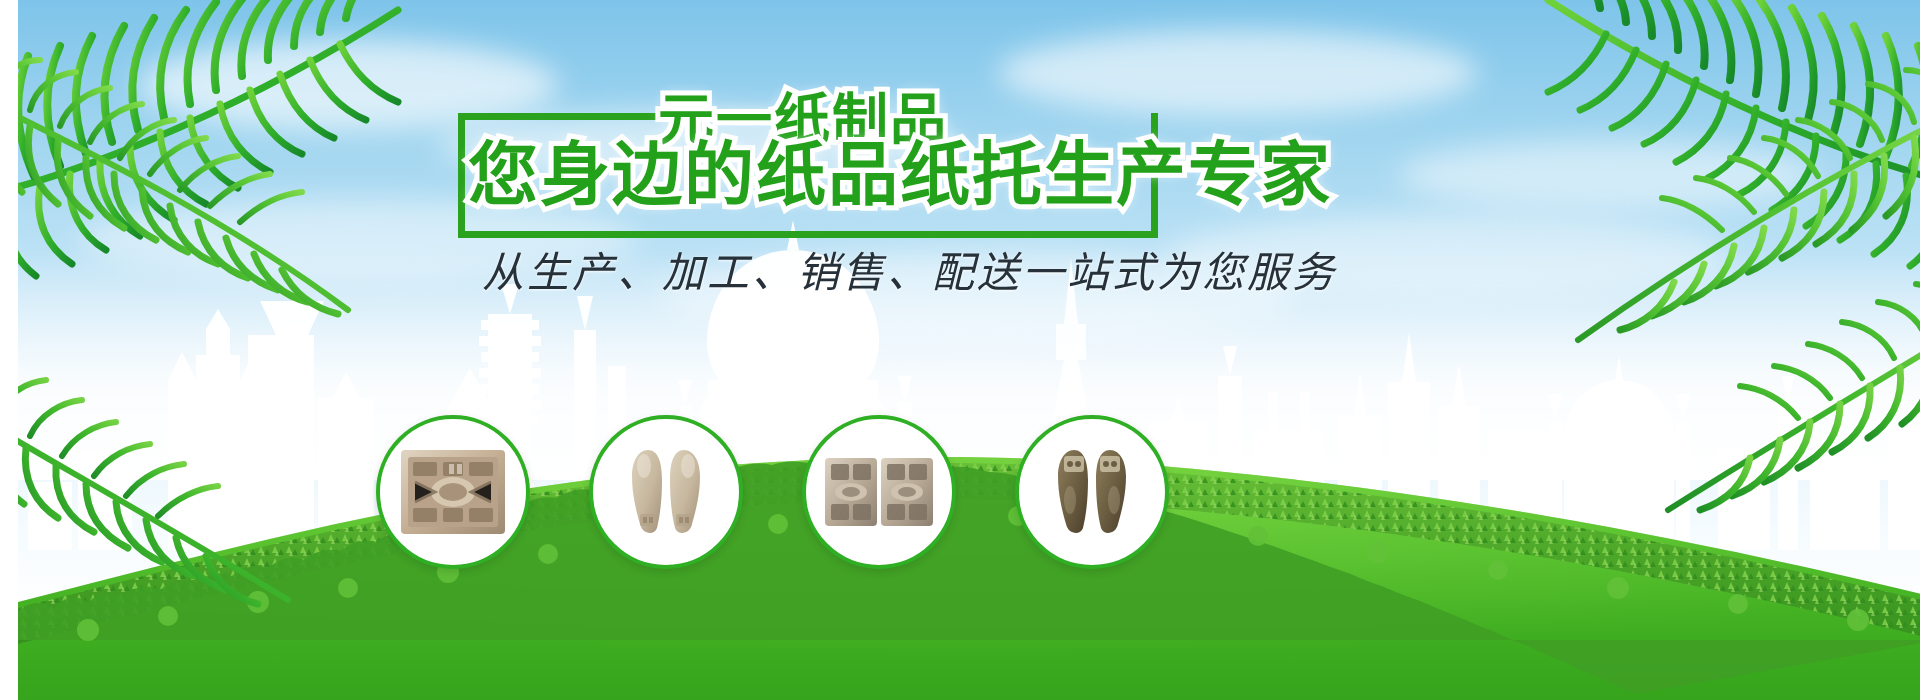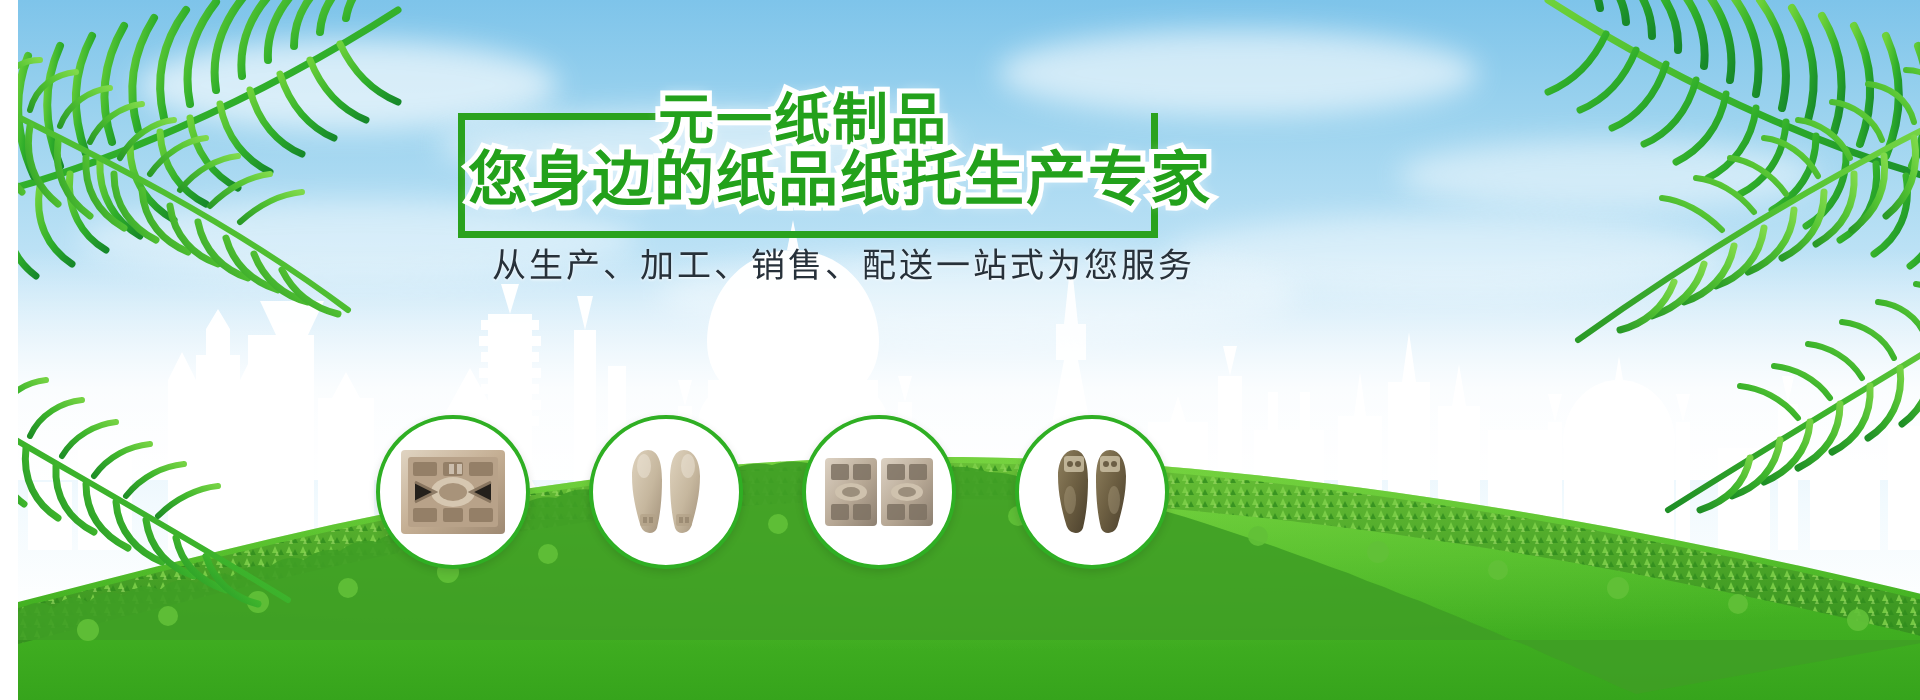--- a/index.html
+++ b/index.html
@@ -63,28 +63,29 @@
     position:absolute;
     color:#23a11b;
     font-weight:900;
     letter-spacing:2px;
     white-space:nowrap;
     -webkit-text-stroke:10px #ffffff;
     paint-order:stroke fill;
     text-shadow:0 0 14px rgba(255,255,255,.95);
   }
   .line1{left:200px;top:-4px;font-size:56px;}
-  .line2{left:10px;top:52px;font-size:60px;}
+  .line2{left:10px;top:40px;font-size:70px;}
 
   .subtitle{
-    position:absolute;left:474px;top:238px;width:650px;
+    position:absolute;left:464px;top:238px;width:650px;
     text-align:center;
-    font-size:34px;color:#27313a;font-weight:500;letter-spacing:3px;
+    font-size:42px;color:#27313a;font-weight:500;letter-spacing:3px;
     white-space:nowrap;
     text-shadow:0 1px 3px rgba(255,255,255,.9);
+    font-style:italic;
   }
 
   
   .circles{position:absolute;left:0;bottom:0;width:1920px;height:340px;}
   .circle{
     position:absolute;width:146px;height:146px;border-radius:50%;
     background:#ffffff;border:4px solid #2faf23;
     box-shadow:0 3px 8px rgba(0,0,0,.12);
     display:flex;align-items:center;justify-content:center;overflow:hidden;
   }

